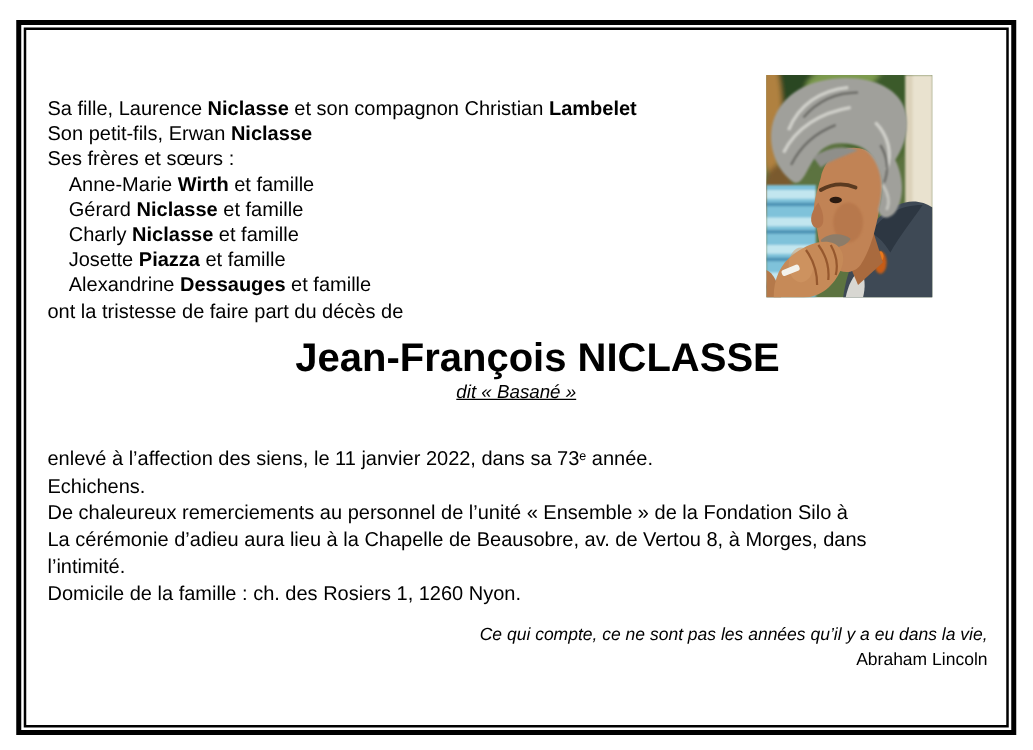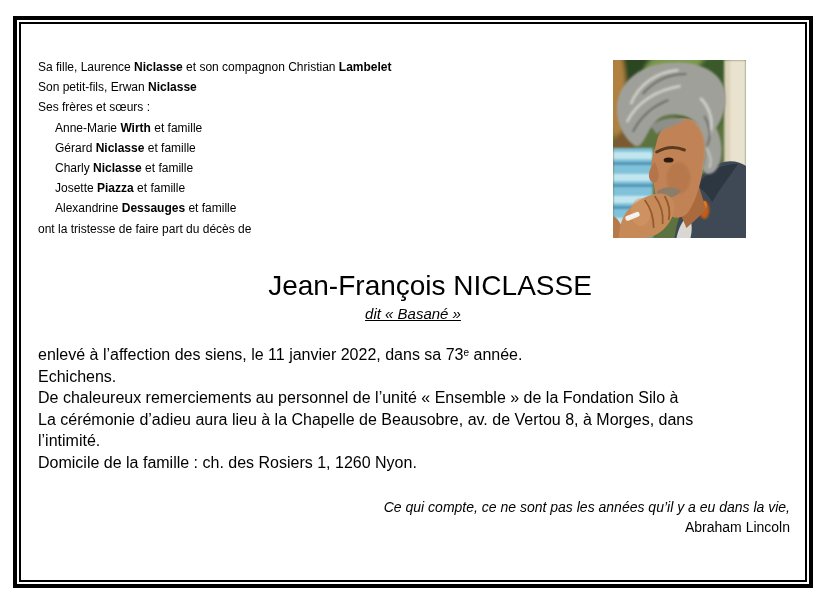--- a/index.html
+++ b/index.html
@@ -2,30 +2,30 @@
 <html><head>
 <meta charset="utf-8">
 <style>
   html,body{margin:0;padding:0;background:#ffffff;}
   .page{position:relative;width:826px;height:600px;background:#ffffff;overflow:hidden;
         font-family:"Liberation Sans","DejaVu Sans",sans-serif;color:#000;}
   .frame-outer{position:absolute;left:13px;top:16px;width:800px;height:572px;
                border:4px solid #000;box-sizing:border-box;}
   .frame-inner{position:absolute;left:2px;top:2px;right:2px;bottom:2px;
                border:2px solid #000;}
-  .family-block{position:absolute;left:17px;top:33px;font-size:12px;line-height:20.2px;white-space:nowrap;}
+  .family-block{position:absolute;left:17px;top:54px;font-size:16px;line-height:20.2px;white-space:nowrap;}
   .family-block .indent{padding-left:17px;}
   .b{font-weight:bold;}
   sup{font-size:10px;line-height:0;vertical-align:4px;}
   .photo{position:absolute;left:592px;top:36px;width:133px;height:178px;}
   .photo svg{display:block;width:100%;height:100%;}
   .name-wrap{position:absolute;left:0;top:246px;width:100%;text-align:center;}
-  .deceased-name{font-size:28px;font-weight:normal;line-height:32px;padding-left:34px;}
+  .deceased-name{font-size:32px;font-weight:bold;line-height:32px;padding-left:34px;}
   .nickname{font-size:15px;font-style:italic;line-height:20px;margin-top:2px;text-decoration:underline;}
-  .body-block{position:absolute;left:17px;top:320px;font-size:16px;line-height:21.5px;white-space:nowrap;}
+  .body-block{position:absolute;left:17px;top:333px;font-size:16px;line-height:21.5px;white-space:nowrap;}
   .quote-block{position:absolute;right:15px;top:473px;text-align:right;font-size:14px;line-height:20px;}
   .quote-lines .tline{font-style:italic;}
   .quote-author{font-style:normal;}
 </style>
 </head>
 <body>
 
 <div class="page">
   <div class="frame-outer">
     <div class="frame-inner">

